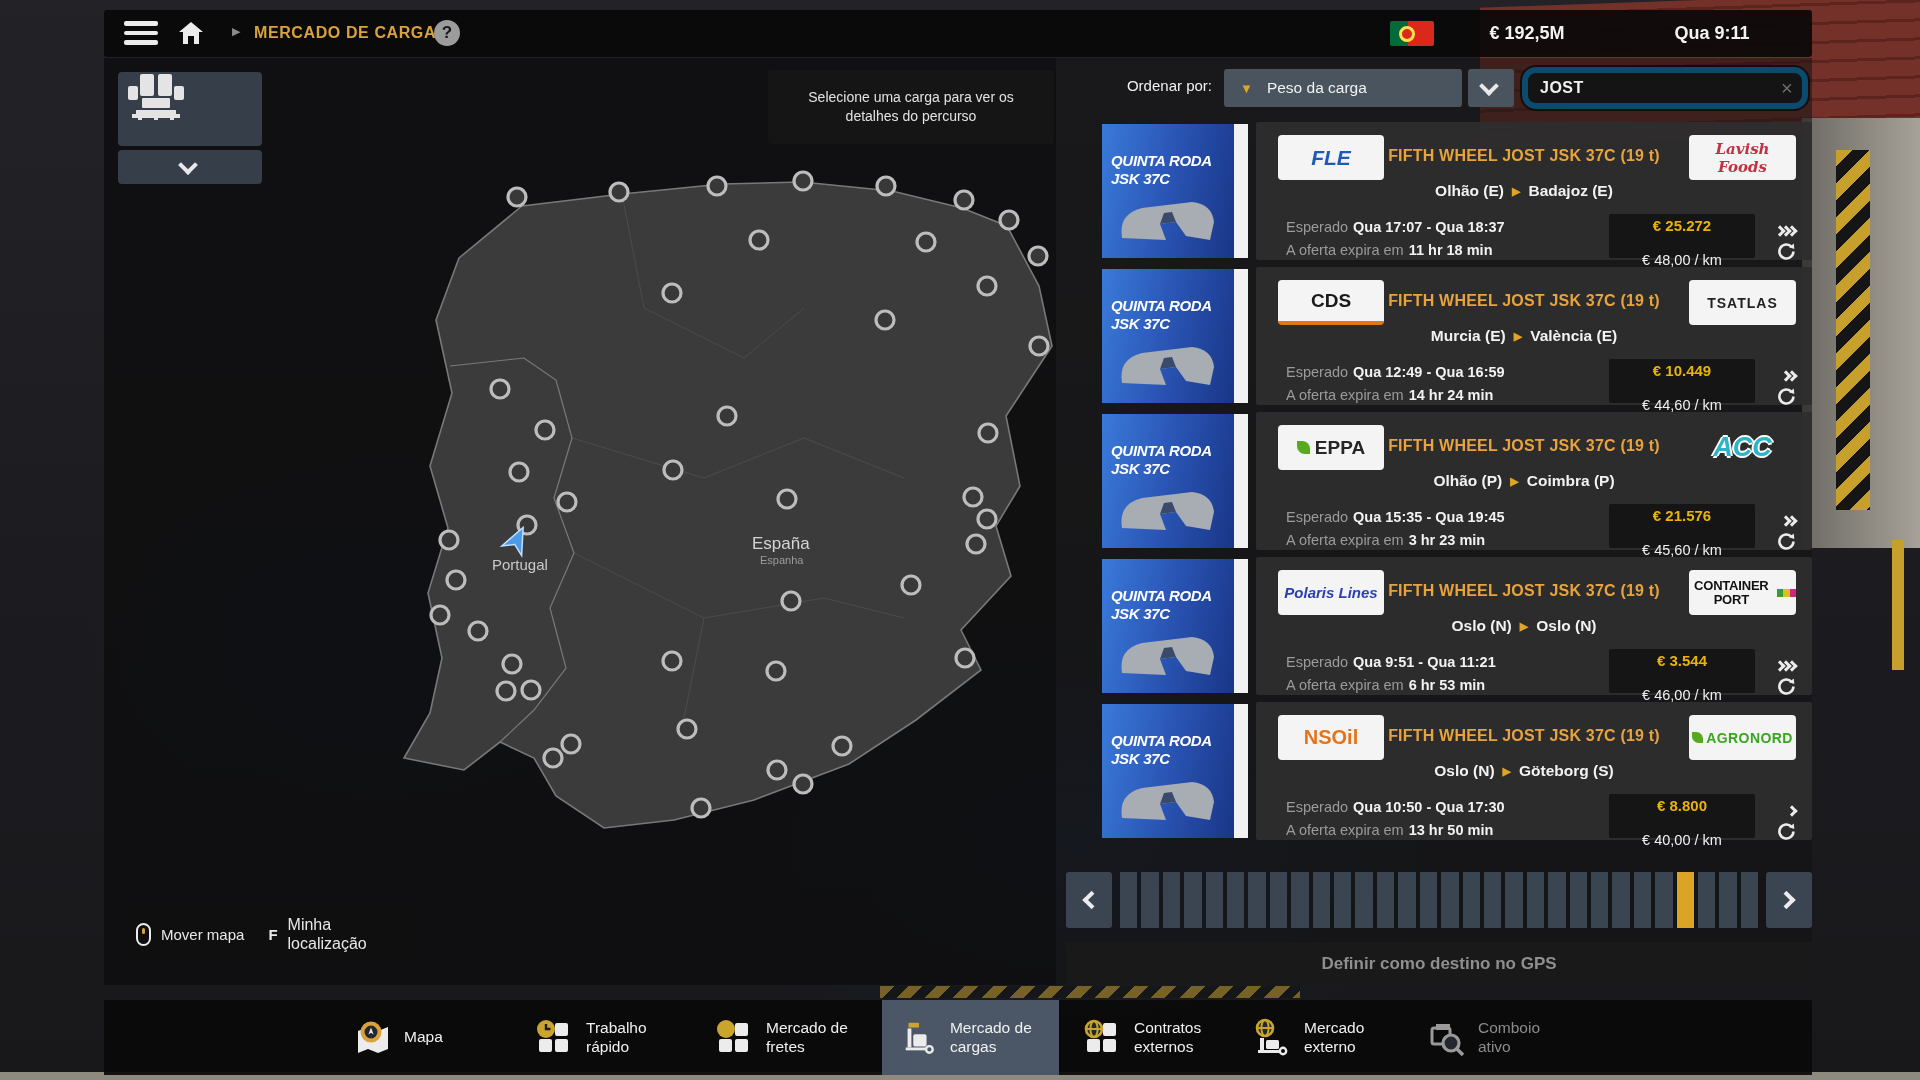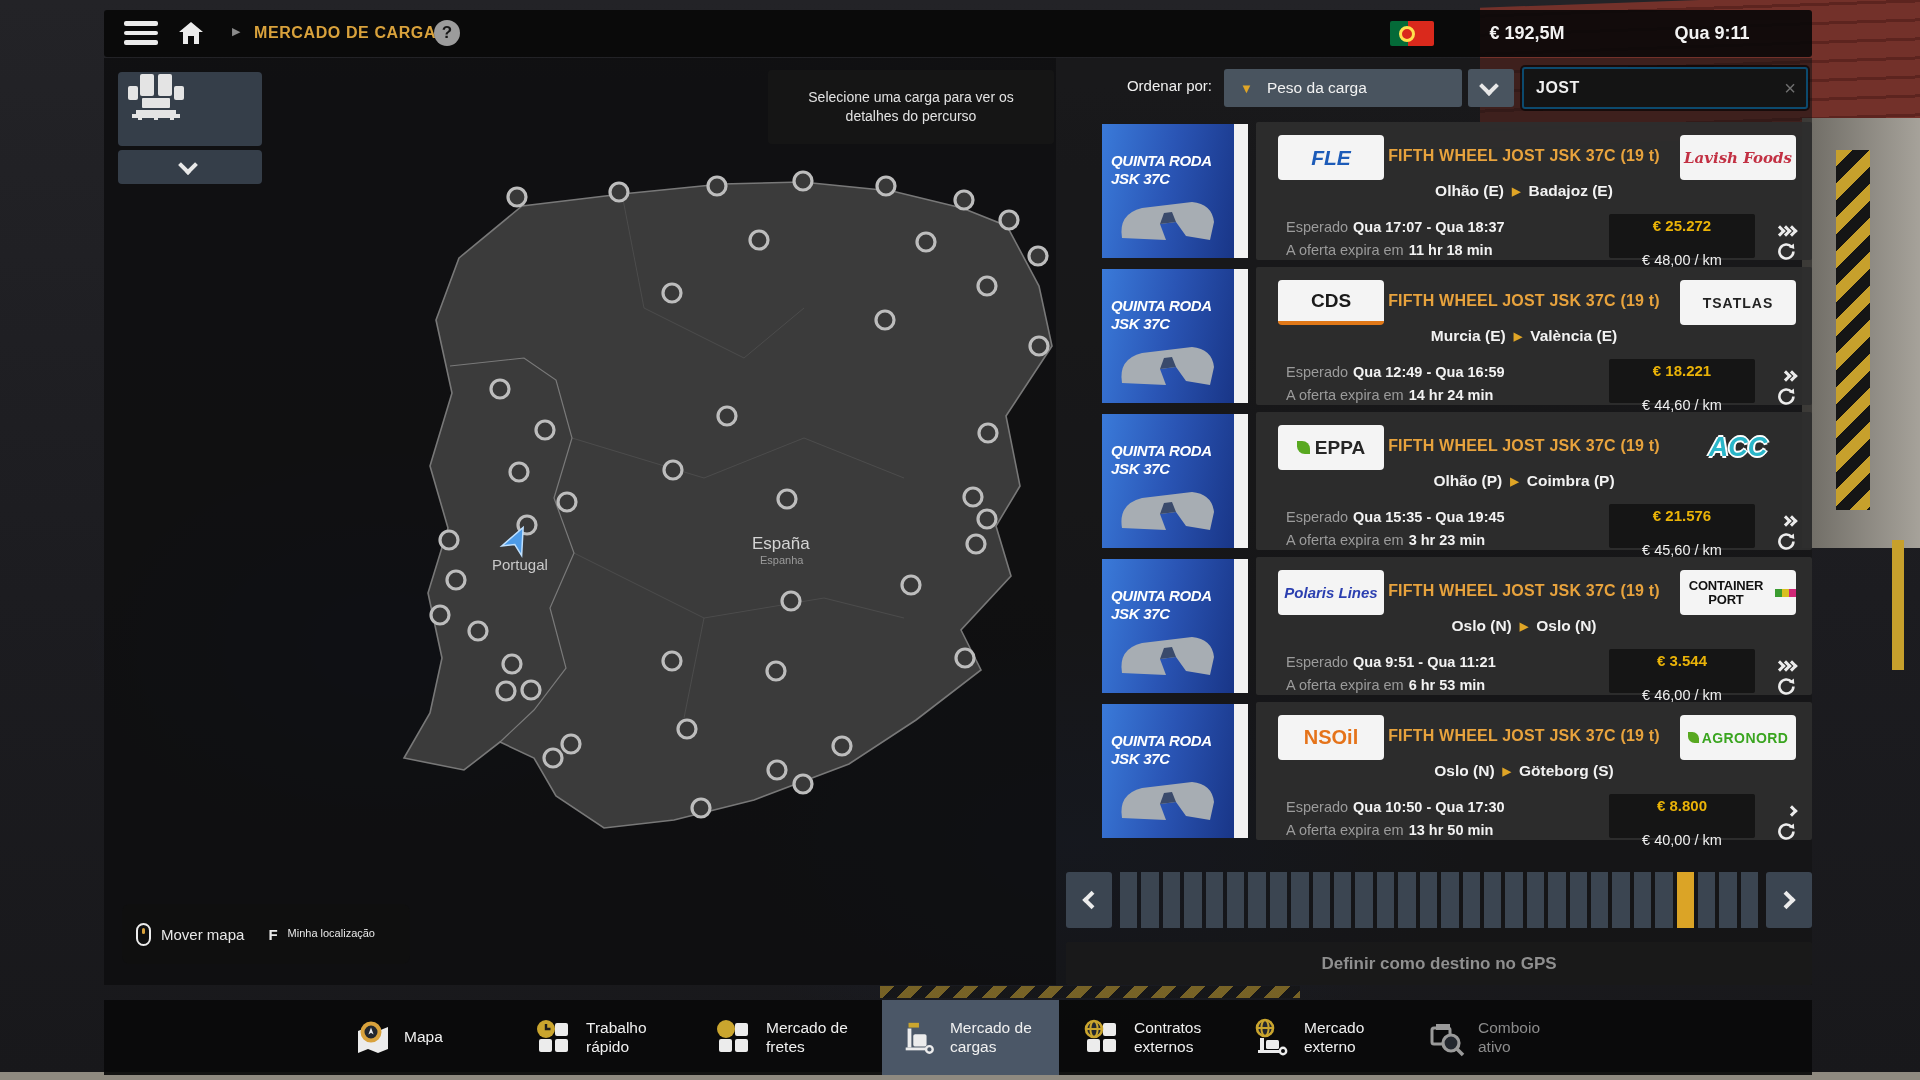--- a/index.html
+++ b/index.html
@@ -65,50 +65,50 @@
   .tooltip{position:absolute;left:664px;top:12px;width:286px;height:74px;background:rgba(22,22,22,.95);
     border-radius:4px;color:#e2e2e2;font-size:14px;display:flex;align-items:center;justify-content:center;
     text-align:center;padding:0 26px;line-height:1.35;}
   .hintbox{position:absolute;left:18px;top:846px;width:288px;height:60px;background:rgba(16,16,16,.78);
     border-radius:8px;display:flex;align-items:center;padding:0 14px;gap:10px;color:#e8e8e8;}
   .mouse{width:15px;height:23px;border:2.5px solid #ececec;border-radius:8px;position:relative;flex:0 0 auto;}
   .mouse::after{content:"";position:absolute;left:50%;top:3px;width:2.5px;height:6px;margin-left:-1.5px;
     background:#d9a23c;border-radius:2px;}
   .hint-move{font-size:15px;white-space:nowrap;}
   .hint-key{font-weight:700;font-size:15px;margin-left:14px;}
-  .hint-loc{font-size:11px;line-height:1.2;}
+  .hint-loc{font-size:16px;line-height:1.2;}
 
   
   .list{position:absolute;left:952px;top:0;width:756px;height:927px;background:rgba(18,18,18,.55);}
   .sort-label{position:absolute;left:0;top:19px;width:156px;text-align:right;color:#f0f0f0;font-size:15px;}
   .dropdown{position:absolute;left:168px;top:11px;width:238px;height:38px;background:#49545f;
     border-radius:3px;display:flex;align-items:center;color:#f2f2f2;font-size:15.5px;}
   .dropdown .tri{color:#e0a526;font-size:13px;margin:0 14px 0 16px;}
   .sortbtn{position:absolute;left:412px;top:11px;width:46px;height:38px;background:#49545f;border-radius:3px;}
   .sortbtn .chev-down{top:10px;}
   .search{position:absolute;left:466px;top:9px;width:286px;height:42px;background:#141414;
-    border:2px solid #0c4a6e;box-shadow:0 0 0 2px rgba(0,0,0,.6);border-radius:3px;display:flex;align-items:center;}
+    border:6px solid #0c4a6e;box-shadow:0 0 0 2px rgba(0,0,0,.6);border-radius:14px;display:flex;align-items:center;}
   .search input{flex:1;background:transparent;border:0;outline:0;color:#f0f0f0;font-size:16px;
     font-weight:600;padding:0 12px;letter-spacing:.5px;}
   .search .clear{color:#6f6f6f;font-size:20px;padding:0 10px;cursor:pointer;}
 
   .cards{position:absolute;left:10px;top:64px;width:746px;}
   .card{display:flex;height:138px;margin-bottom:7px;cursor:pointer;padding-left:36px;}
   .thumb{position:relative;flex:0 0 146px;height:134px;margin-top:2px;overflow:hidden;
     background:linear-gradient(100deg,#3a7ad9 0%,#2a55b5 45%,#16307f 100%);}
   .thumb::after{content:"";position:absolute;right:0;top:0;width:14px;height:100%;background:#f2f2f2;}
   .thumb .t1,.thumb .t2{position:absolute;left:9px;color:#fff;font-weight:700;font-style:italic;
     font-size:15px;letter-spacing:-.3px;white-space:nowrap;}
   .thumb .t1{top:28px;} .thumb .t2{top:46px;}
   .thumb svg{position:absolute;left:12px;top:72px;}
   .body{position:relative;flex:1;margin-left:8px;background:rgba(45,45,45,.95);border-radius:2px;}
   .logo{position:absolute;display:flex;align-items:center;justify-content:center;text-align:center;
     background:#f4f4f4;border-radius:4px;overflow:hidden;}
   .logo.ship{left:22px;top:13px;width:106px;height:45px;}
-  .logo.recv{right:16px;top:13px;width:116px;height:45px;}
+  .logo.recv{right:16px;top:13px;width:107px;height:45px;}
   .card-title{position:absolute;left:120px;right:140px;top:25px;text-align:center;
     color:#e8a33d;font-weight:700;font-size:16px;letter-spacing:.2px;}
   .route{position:absolute;left:120px;right:140px;top:60px;text-align:center;color:#f2f2f2;
     font-weight:700;font-size:15.5px;}
   .route .arr{color:#e0a526;font-size:11px;margin:0 8px;vertical-align:1px;}
   .line1,.line2{position:absolute;left:30px;color:#9b9b9b;font-size:14.5px;white-space:nowrap;}
   .line1{top:97px;} .line2{top:120px;}
   .line1 b,.line2 b{color:#f2f2f2;font-weight:700;margin-left:5px;}
   .pricebox{position:absolute;left:353px;top:92px;width:146px;height:44px;background:#151515;
     border-radius:2px;text-align:center;}
@@ -337,21 +337,21 @@
     <div class="body">
       <div class="logo ship lg-cds">CDS</div>
       <div class="card-title">FIFTH WHEEL JOST JSK 37C (19 t)</div>
       <div class="logo recv lg-tsatlas">TSATLAS</div>
       <div class="route">
         <span>Murcia (E)</span><span class="arr">▶</span><span>València (E)</span>
       </div>
       <div class="line1"><span>Esperado</span><b>Qua 12:49 - Qua 16:59</b></div>
       <div class="line2"><span>A oferta expira em</span><b>14 hr 24 min</b></div>
       <div class="pricebox">
-        <div class="p1">€ 18.221</div>
+        <div class="p1">€ 10.449</div>
         <div class="p2">€ 44,60 / km</div>
       </div>
       <div class="chevrons"><i class="chev"></i><i class="chev"></i></div>
       <svg class="loop" width="19" height="19" viewBox="0 0 19 19">
         <path d="M14.6,4.8 A7,7 0 1 0 16.4,9.5" fill="none" stroke="#ececec" stroke-width="2.6"></path>
         <path d="M16.8,1.4 L17.3,7 L12,5.2 Z" fill="#ececec"></path>
       </svg>
     </div>
           </div>
           <div class="card">

